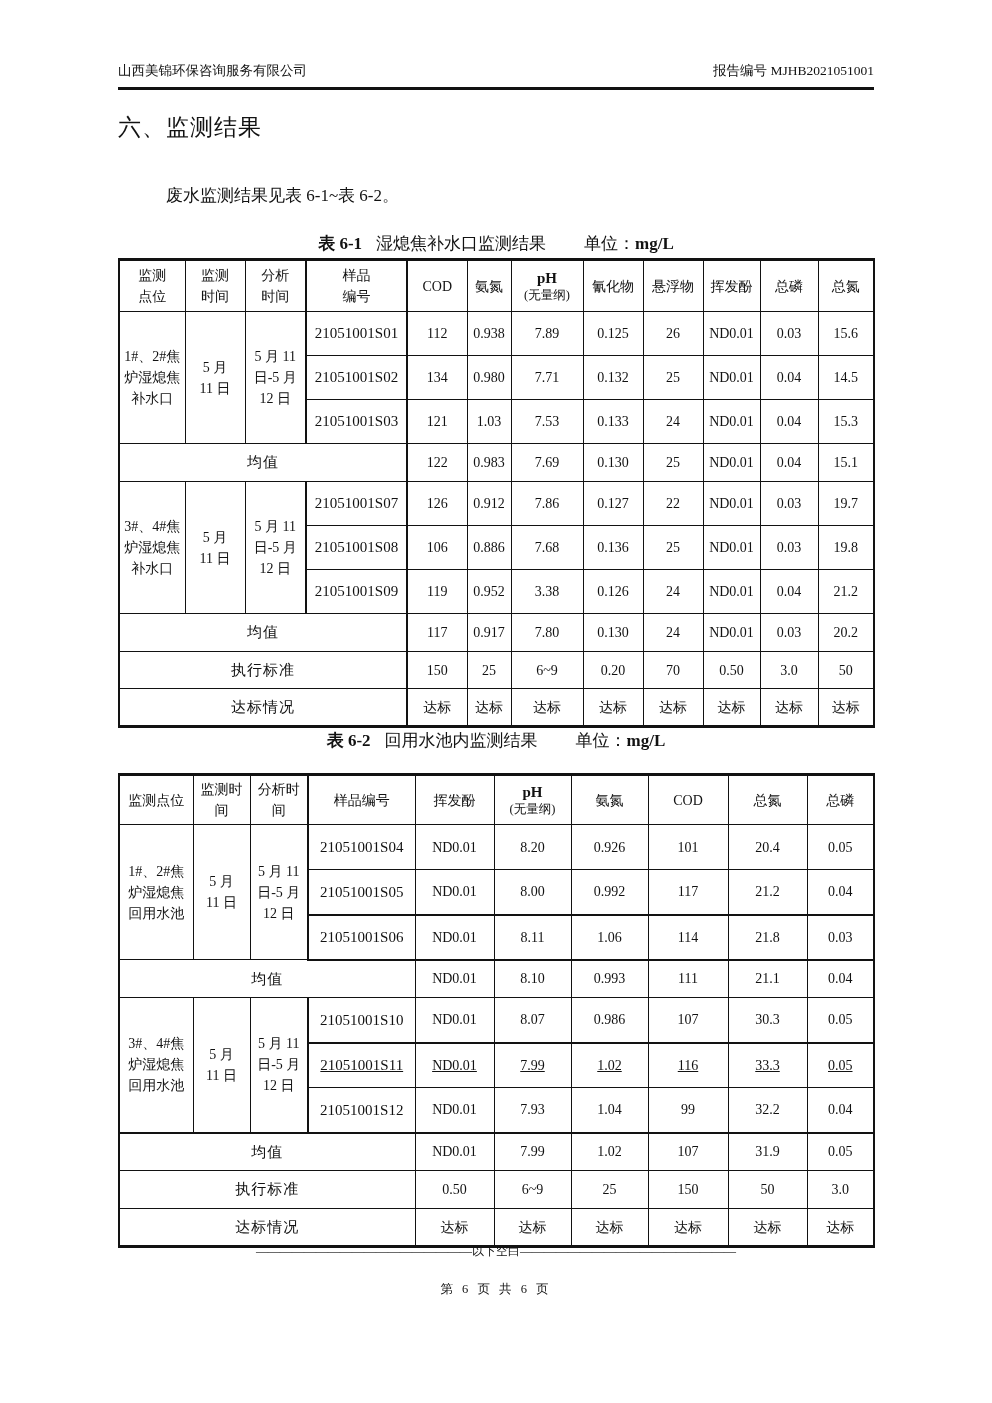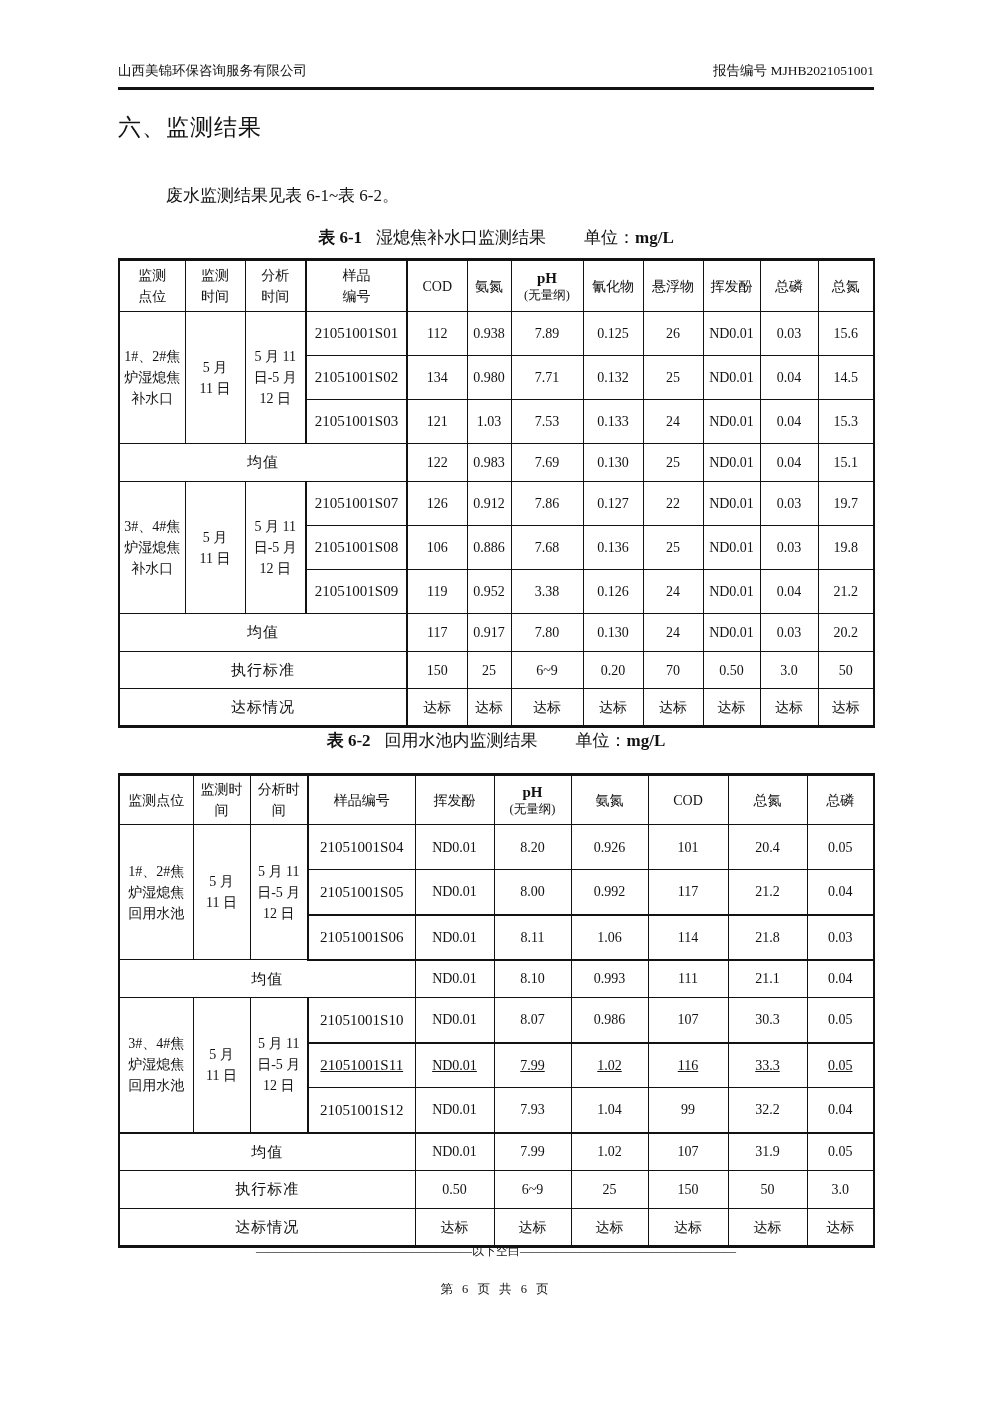--- a/index.html
+++ b/index.html
@@ -24,21 +24,21 @@
   .section-title { top:112px; left:118px; font-size:23px; letter-spacing:1px; }
   .intro { top:184px; left:166px; font-size:17px; }
 
   .caption {
     left:118px; width:756px; text-align:center; font-size:17px;
     white-space:nowrap;
   }
   .caption .cap-label { font-weight:bold; margin-right:14px; }
   .caption .cap-unit { margin-left:38px; }
   .caption .cap-unit b { font-weight:bold; }
-  .caption1 { top:226px; }
+  .caption1 { top:232px; }
   .caption2 { top:729px; }
 
   
   table.doc-table {
     border-collapse:collapse; table-layout:fixed;
     width:756px;
     border:2px solid #121212;
     border-top:3.5px solid #121212;
     border-bottom:3.5px solid #121212;
   }

